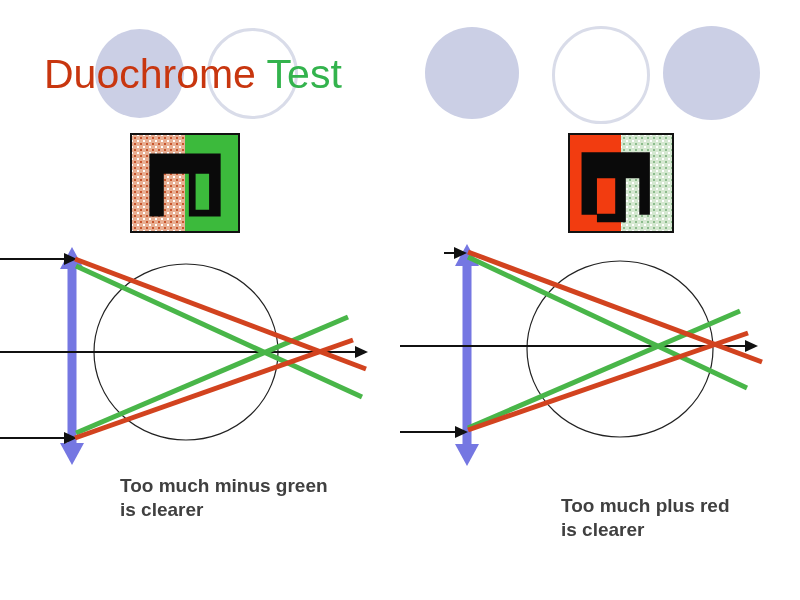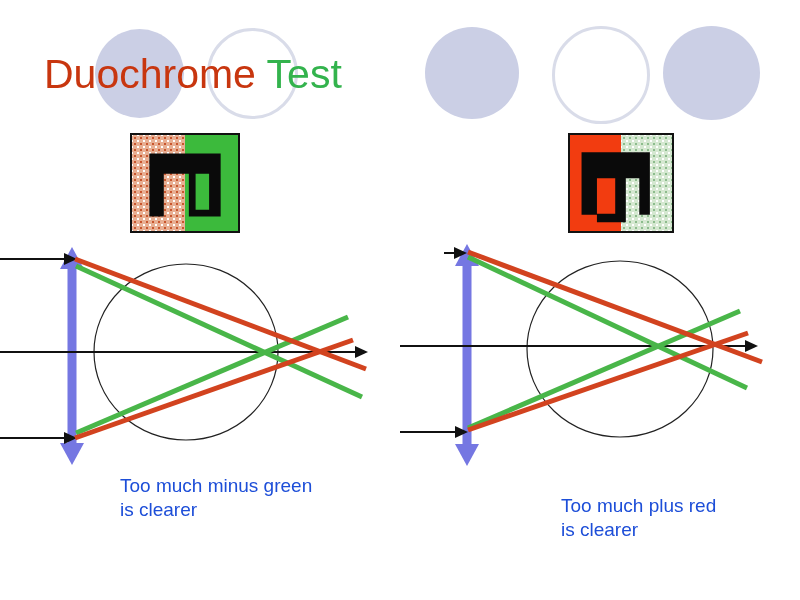--- a/index.html
+++ b/index.html
@@ -54,21 +54,21 @@
   .diagram .eye{fill:none;stroke:#222;stroke-width:1.2px;}
   .diagram .ink-line{stroke:#111;stroke-width:2px;}
   .diagram .ink-head{fill:#111;}
   .diagram .ray{stroke-width:5px;}
   .diagram .lens-shaft{stroke:#7577e2;stroke-width:9px;}
   .diagram .lens-head{fill:#7577e2;}
   .diagram .ray.red{stroke:#d2431f;}
   .diagram .ray.green{stroke:#49b649;}
   
   .caption{
-    position:absolute;z-index:2;color:#1d4ed8;font-weight:400;
+    position:absolute;z-index:2;color:#404040;font-weight:700;
     font-size:19px;line-height:24px;
   }
   .caption-left{left:120px;top:474px;}
   .caption-right{left:561px;top:494px;}
 </style>
 </head>
 <body>
 
 <div class="slide">
 

